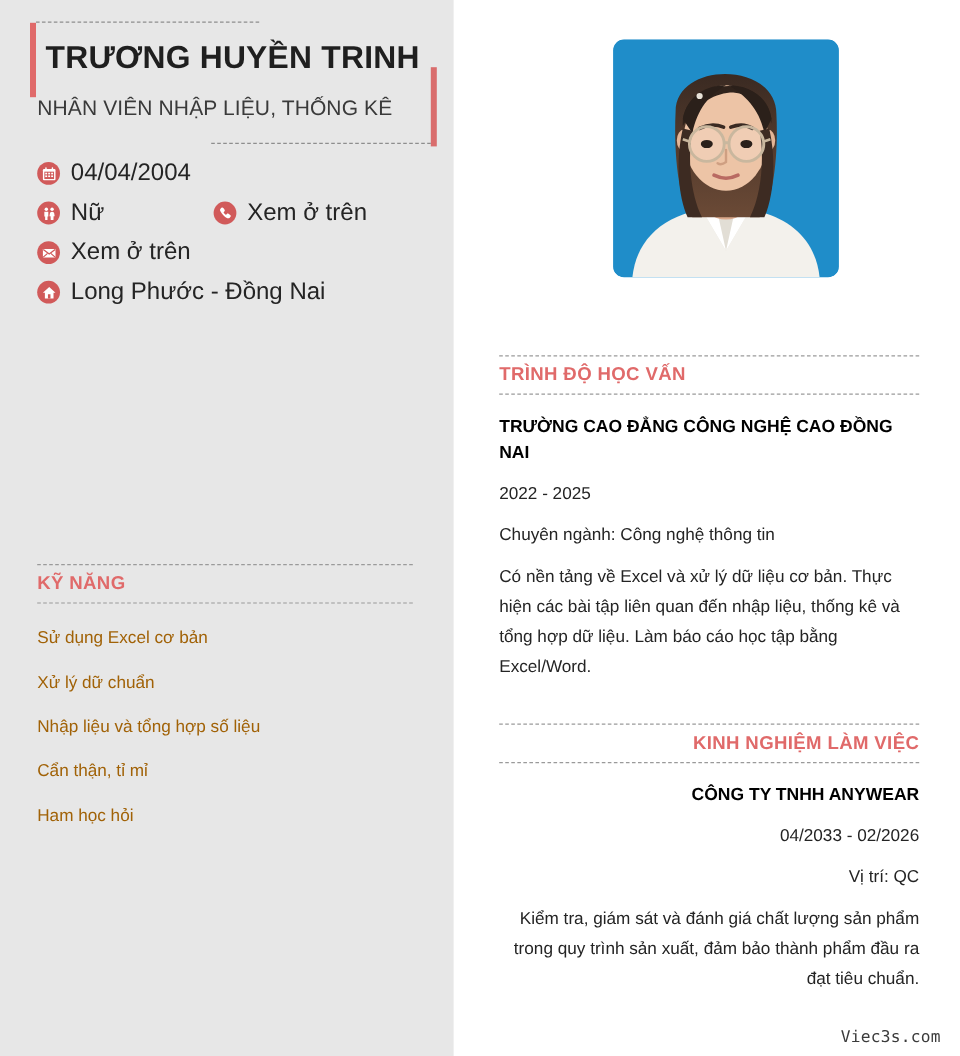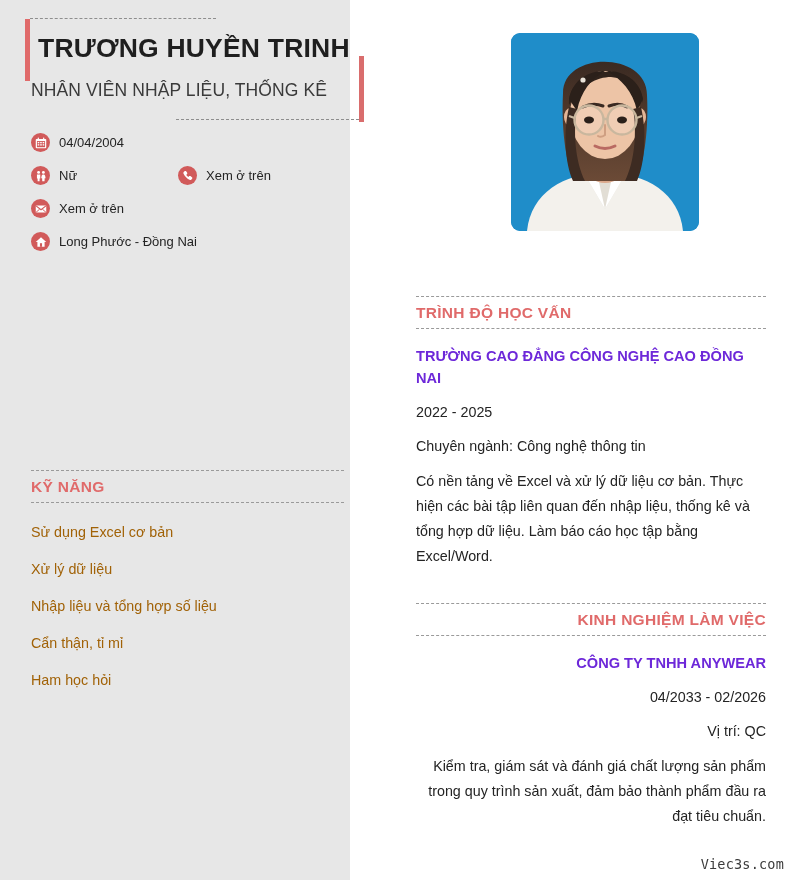--- a/index.html
+++ b/index.html
@@ -14,21 +14,21 @@
     color: #242424;
     overflow: hidden;
     position: relative;
   }
 
   
   .left-panel {
     position: absolute;
     left: 0;
     top: 0;
-    width: 350px;
+    width: 378px;
     height: 880px;
     background: #e7e7e7;
     box-sizing: border-box;
   }
 
   
   .name-block {
     position: absolute;
     left: 0;
     top: 0;
@@ -110,21 +110,21 @@
     height: 19px;
     border-radius: 50%;
     background: #d15a5a;
     display: inline-flex;
     align-items: center;
     justify-content: center;
     flex: 0 0 auto;
   }
   .cicon svg { display: block; }
   .ctext {
-    font-size: 13px;
+    font-size: 20px;
     color: #242424;
     white-space: nowrap;
   }
 
   
   .section-head {
     position: relative;
     padding: 7px 0 6px 0;
     border-top: 1px dashed #9a9a9a;
     border-bottom: 1px dashed #9a9a9a;
@@ -190,21 +190,21 @@
     width: 350px;
   }
   #sec-education { top: 296px; }
   #sec-experience { top: 603px; text-align: right; }
 
   .entry { margin-top: 16px; }
   .entry-title {
     font-size: 14.6px;
     font-weight: bold;
     line-height: 22px;
-    color: #6d28d9;
+    color: #000000;
   }
   .entry-line {
     font-size: 14.3px;
     line-height: 22px;
     margin-top: 12px;
     color: #242424;
   }
   .entry-desc {
     font-size: 14.3px;
     line-height: 25px;
@@ -307,21 +307,21 @@
 
   </div>
 
 
   <div class="lsec" id="sec-skills">
     <div class="section-head">
       <div class="title">KỸ NĂNG</div>
     </div>
     <div class="skills-list">
       <div class="skill-item">Sử dụng Excel cơ bản</div>
-      <div class="skill-item">Xử lý dữ liệu</div>
+      <div class="skill-item">Xử lý dữ chuẩn</div>
       <div class="skill-item">Nhập liệu và tổng hợp số liệu</div>
       <div class="skill-item">Cẩn thận, tỉ mỉ</div>
       <div class="skill-item">Ham học hỏi</div>
     </div>
   </div>
 
 </div>
 
 <div class="right-col">
 

